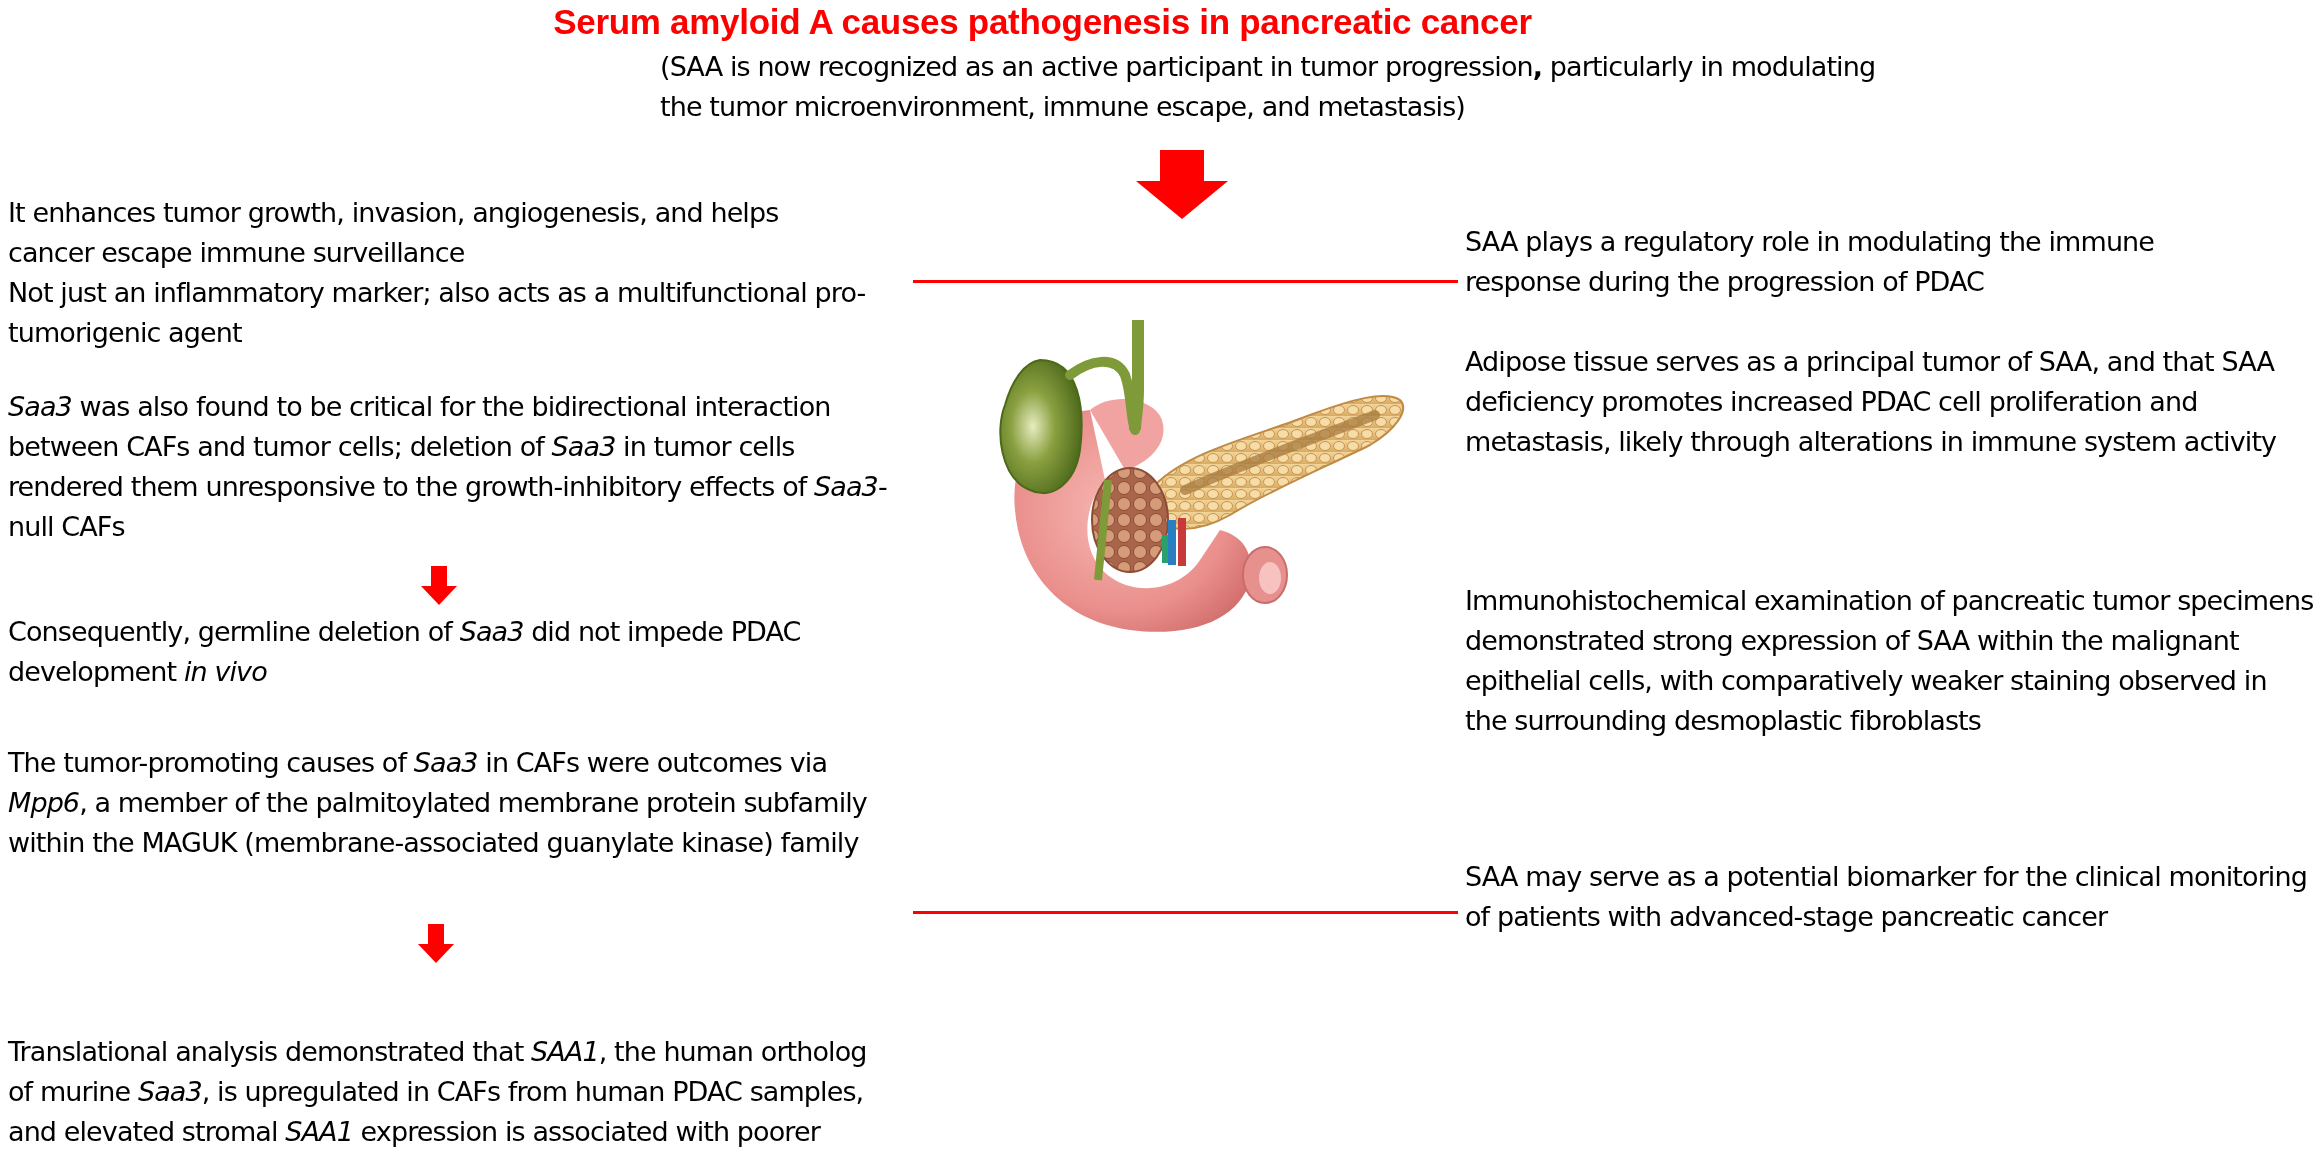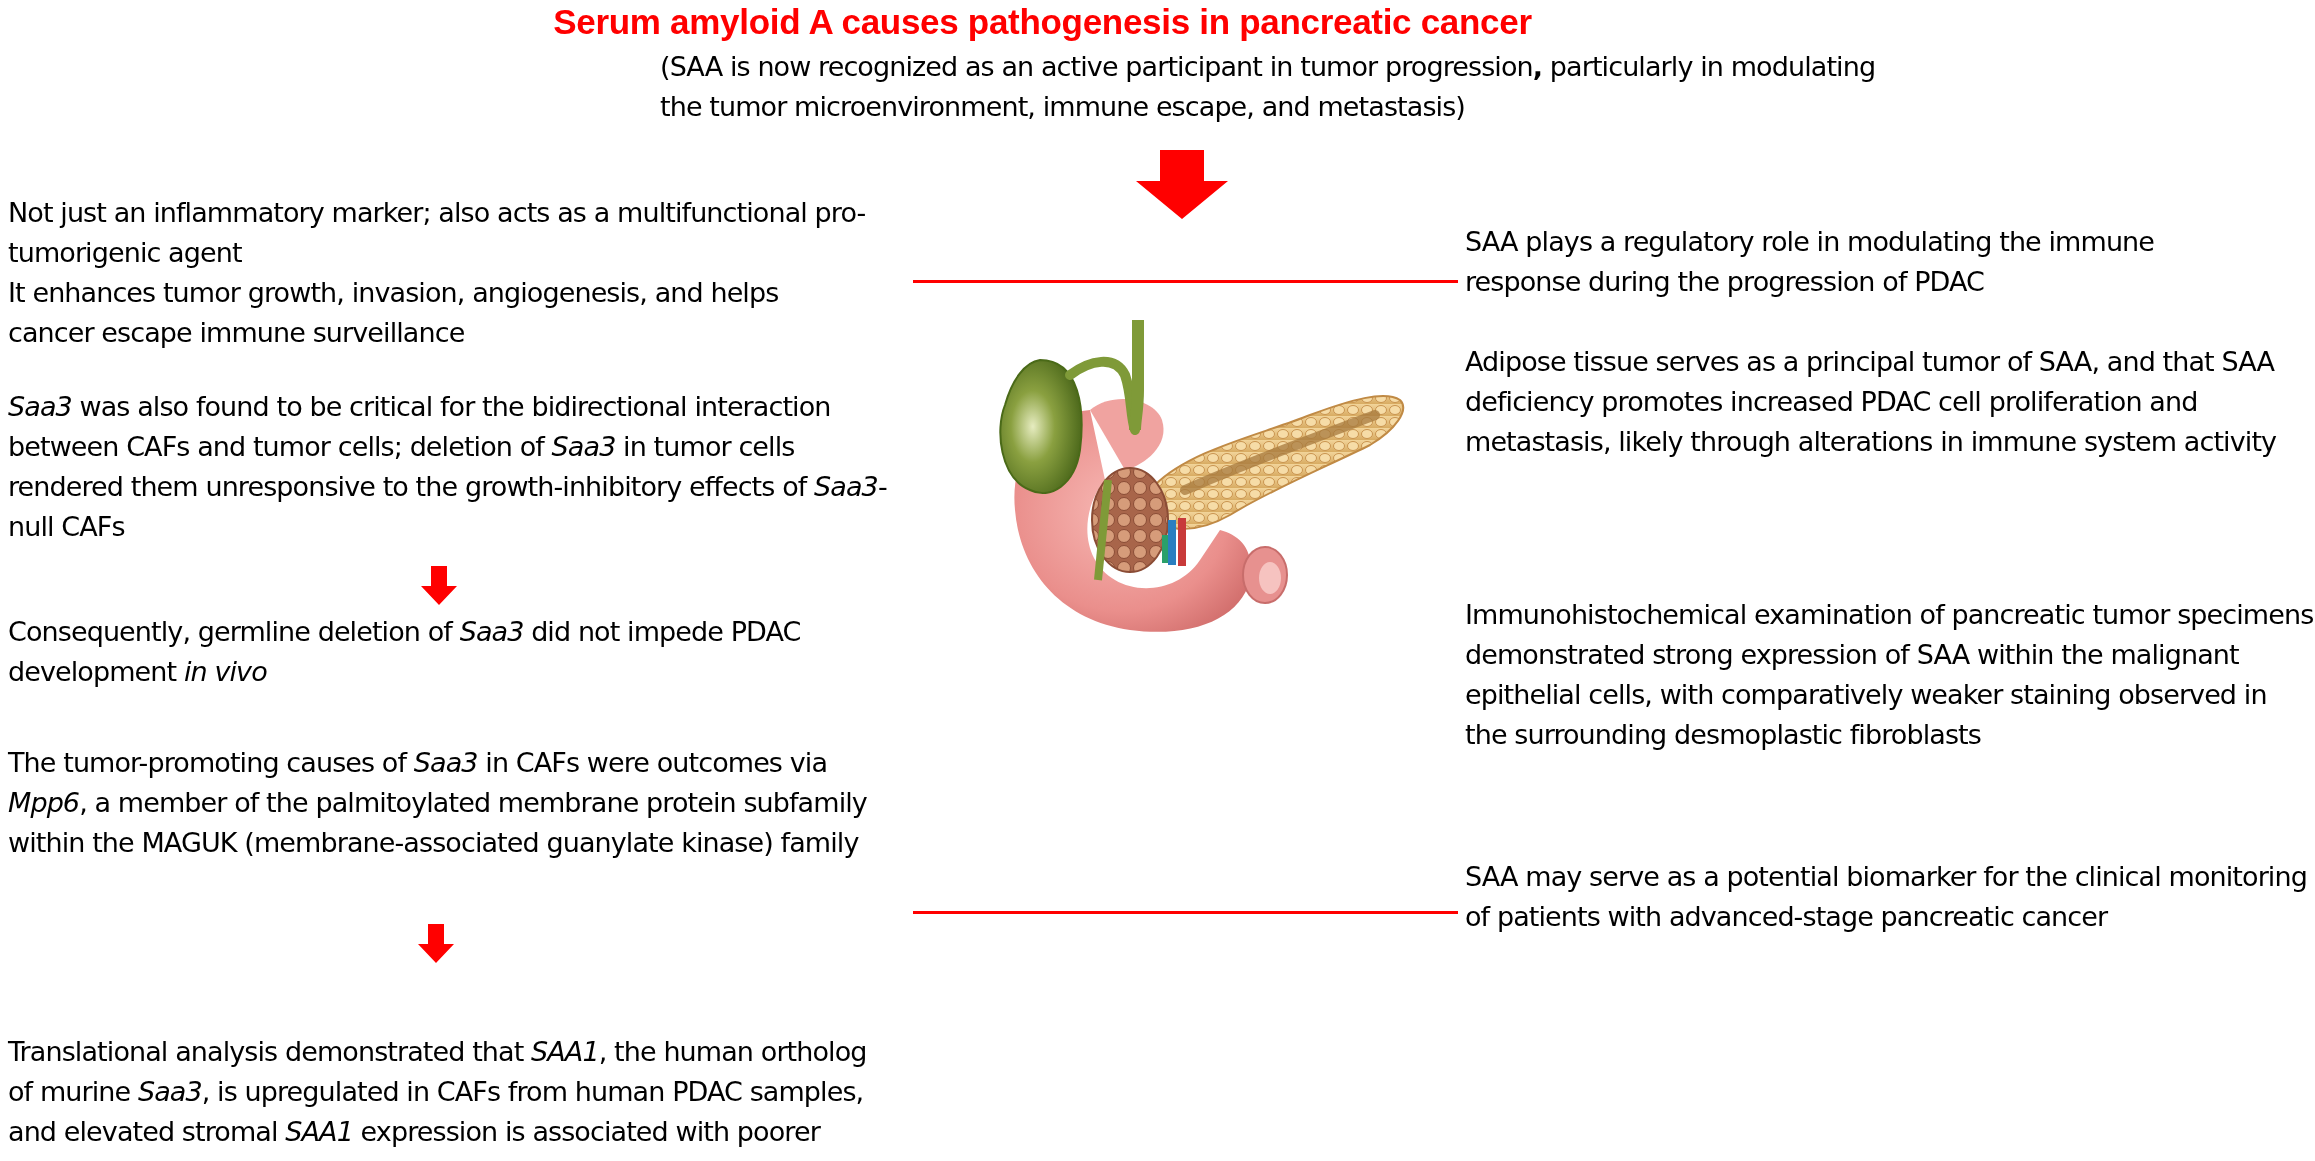--- a/index.html
+++ b/index.html
@@ -21,22 +21,22 @@
 <body>
 
 <div class="title">Serum amyloid A causes pathogenesis in pancreatic cancer</div>
 <div class="subtitle"><span>(SAA is now recognized as an active participant in tumor progression</span><b>,</b><span> particularly in modulating the tumor microenvironment, immune escape, and metastasis)</span></div>
 
 <svg class="arrow" style="left:1136px; top:150px;" width="92" height="70" viewBox="0 0 92 70">
   <polygon points="24,0 68,0 68,31 92,31 46,69 0,31 24,31" fill="#ff0000"></polygon>
 </svg>
 
 <div class="block" style="left:8px; top:193px; width:900px;">
+  <div style="width:860px;">It enhances tumor growth, invasion, angiogenesis, and helps cancer escape immune surveillance</div>
   <div style="width:890px;">Not just an inflammatory marker; also acts as a multifunctional pro-tumorigenic agent</div>
-  <div style="width:860px;">It enhances tumor growth, invasion, angiogenesis, and helps cancer escape immune surveillance</div>
 </div>
 
 <div class="block" style="left:8px; top:387px; width:905px;">
   <i>Saa3</i><span> was also found to be critical for the bidirectional interaction between CAFs and tumor cells; deletion of </span><i>Saa3</i><span> in tumor cells rendered them unresponsive to the growth-inhibitory effects of </span><i>Saa3</i><span>-null CAFs</span>
 </div>
 
 <svg class="arrow" style="left:421px; top:566px;" width="36" height="40" viewBox="0 0 36 40">
   <polygon points="10,0 26,0 26,20 36,20 18,39 0,20 10,20" fill="#ff0000"></polygon>
 </svg>
 
@@ -102,14 +102,14 @@
 
   <path d="M100,40 C140,40 145,90 140,130 C135,165 110,180 90,170 C60,158 55,110 65,85 C72,60 85,42 100,40 Z" fill="url(#gbGrad)" stroke="#4a6a18" stroke-width="2"></path>
 
   <path d="M130,55 C150,40 175,35 185,55 C192,75 190,95 195,110" stroke="#7f9a38" stroke-width="10" fill="none" stroke-linecap="round"></path>
   <path d="M198,0 L198,70 C198,90 195,100 195,110" stroke="#7f9a38" stroke-width="12" fill="none"></path>
   <path d="M168,160 L158,260" stroke="#7f9a38" stroke-width="8" fill="none"></path>
 </svg>
 
 <div class="block" style="left:1465px; top:222px; width:800px;">SAA plays a regulatory role in modulating the immune response during the progression of PDAC</div>
 <div class="block" style="left:1465px; top:342px; width:850px;">Adipose tissue serves as a principal tumor of SAA, and that SAA deficiency promotes increased PDAC cell proliferation and metastasis, likely through alterations in immune system activity</div>
-<div class="block" style="left:1465px; top:595px; width:850px;">Immunohistochemical examination of pancreatic tumor specimens demonstrated strong expression of SAA within the malignant epithelial cells, with comparatively weaker staining observed in the surrounding desmoplastic fibroblasts</div>
+<div class="block" style="left:1465px; top:581px; width:850px;">Immunohistochemical examination of pancreatic tumor specimens demonstrated strong expression of SAA within the malignant epithelial cells, with comparatively weaker staining observed in the surrounding desmoplastic fibroblasts</div>
 <div class="block" style="left:1465px; top:857px; width:850px;">SAA may serve as a potential biomarker for the clinical monitoring of patients with advanced-stage pancreatic cancer</div>
 
 </body></html>

